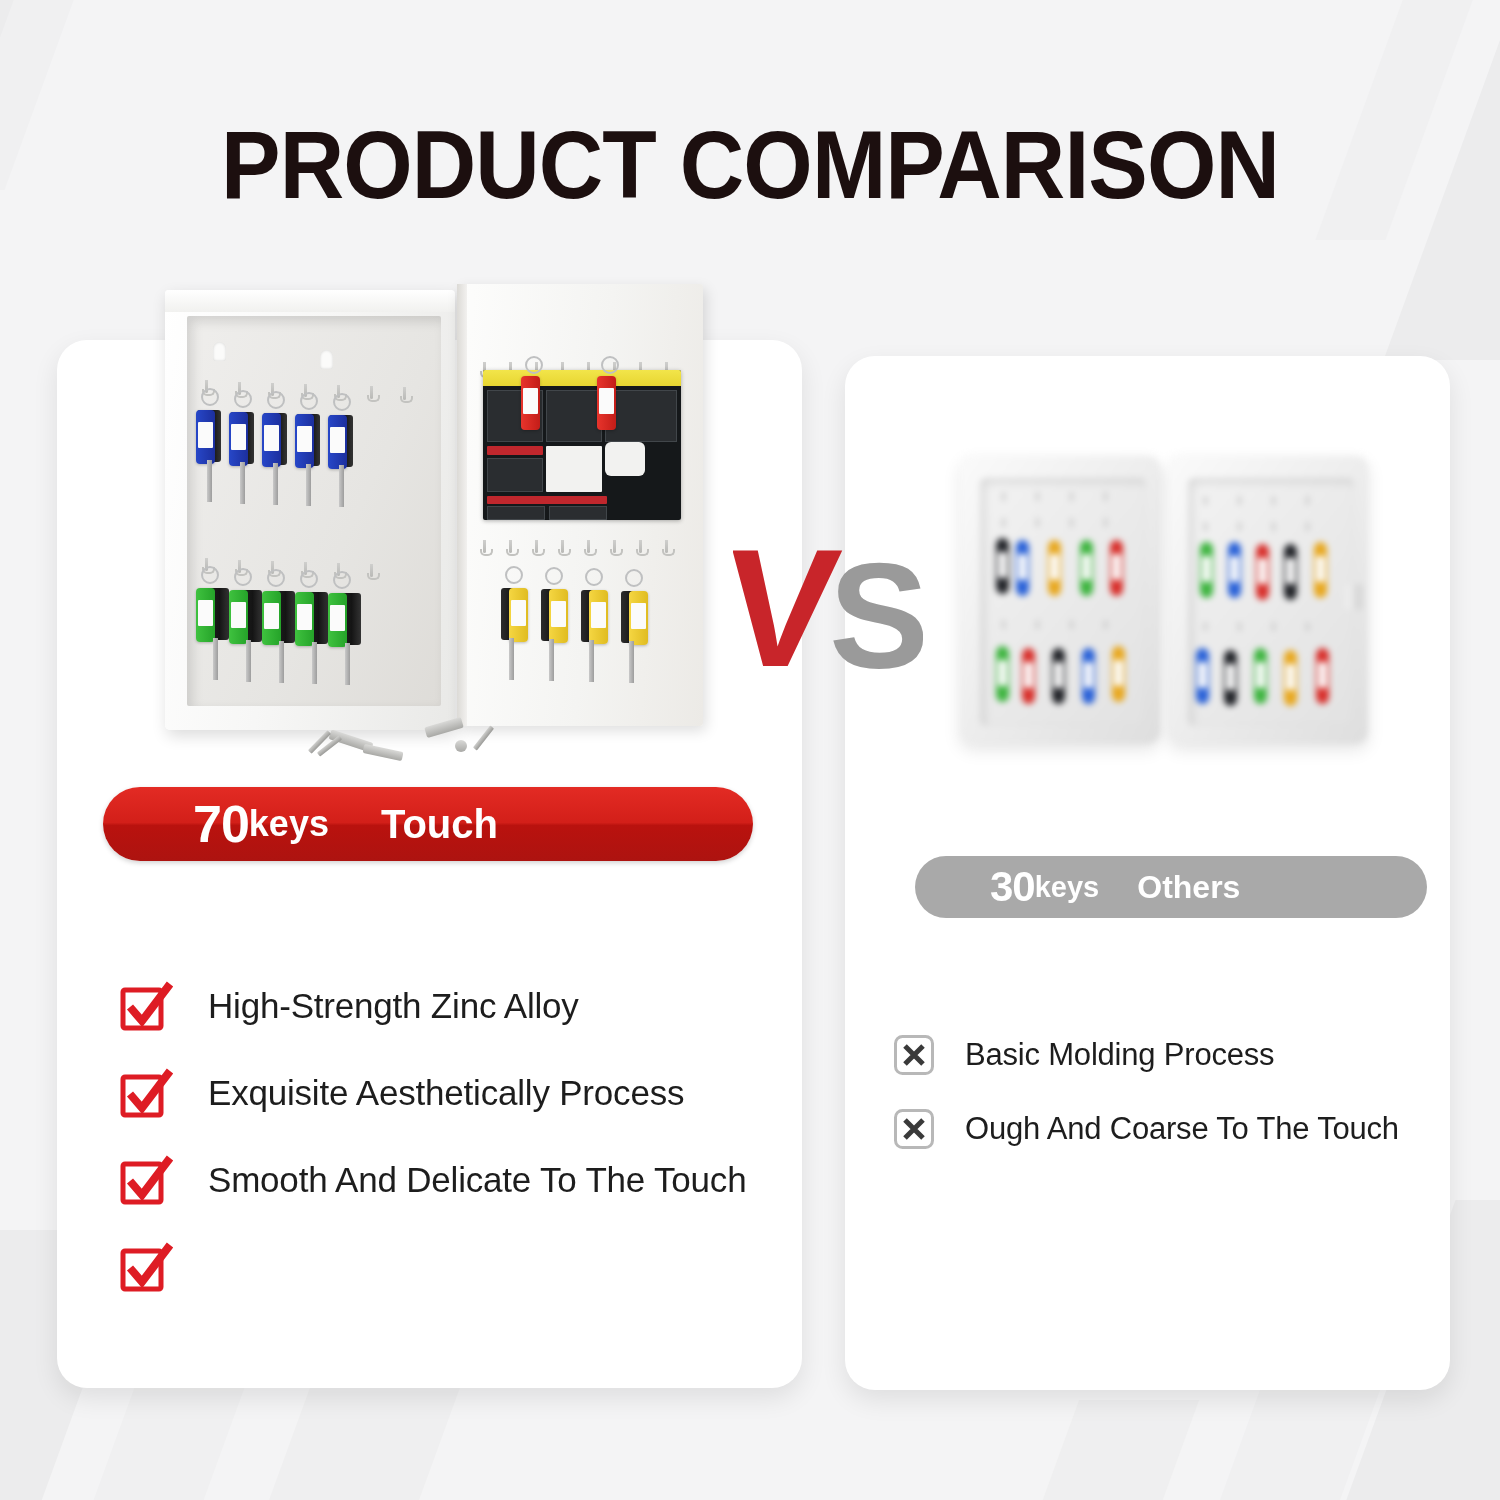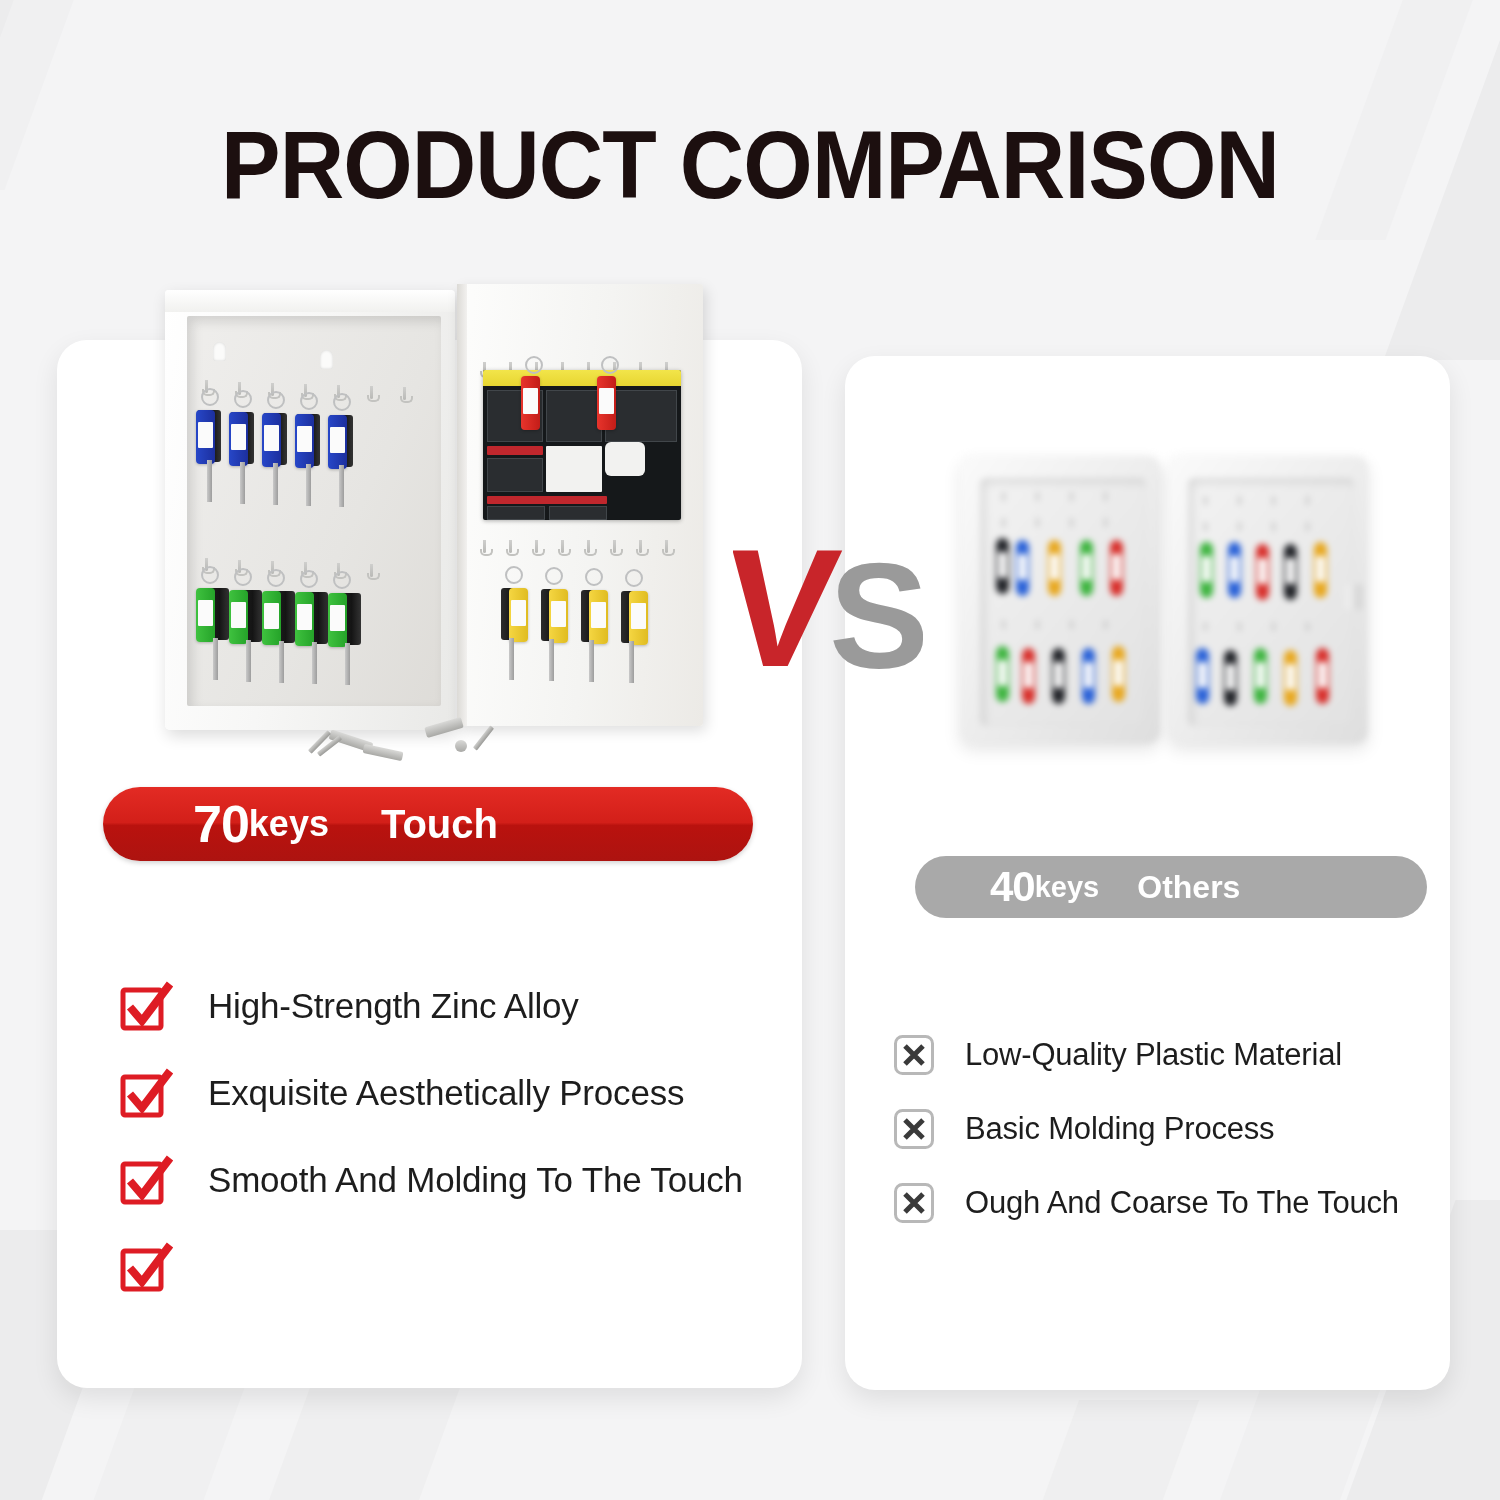--- a/index.html
+++ b/index.html
@@ -489,21 +489,21 @@
     <span class="feat-text">Exquisite Aesthetically Process</span>
   </div>
 
   <div class="feat-row">
     <span class="check-icon">
       <svg viewBox="0 0 56 56" width="56" height="56">
         <rect x="5" y="12" width="38" height="38" rx="2" fill="none" stroke="#de1c24" stroke-width="5"></rect>
         <path d="M12 29 L24 43 L52 6" fill="none" stroke="#de1c24" stroke-width="8" stroke-linecap="butt" stroke-linejoin="miter"></path>
       </svg>
     </span>
-    <span class="feat-text">Smooth And Molding To The Touch</span>
+    <span class="feat-text">Smooth And Delicate To The Touch</span>
   </div>
 
   <div class="feat-row">
     <span class="check-icon">
       <svg viewBox="0 0 56 56" width="56" height="56">
         <rect x="5" y="12" width="38" height="38" rx="2" fill="none" stroke="#de1c24" stroke-width="5"></rect>
         <path d="M12 29 L24 43 L52 6" fill="none" stroke="#de1c24" stroke-width="8" stroke-linecap="butt" stroke-linejoin="miter"></path>
       </svg>
     </span>
   </div>
@@ -608,36 +608,27 @@
     <div class="cliptag" style="left:116px; top:194px; background:#e8a820;">
         <span></span>
       </div>
     <div class="cliptag" style="left:148px; top:192px; background:#d8302c;">
         <span></span>
       </div>
   </div>
 </div>
 
 <div class="pill pill-others">
-  <span class="num">40</span>
+  <span class="num">30</span>
   <span class="unit">keys</span>
   <span class="who">Others</span>
 </div>
 
 <div class="feat-list feat-right">
 
-  <div class="feat-row">
-    <span class="x-icon">
-      <svg viewBox="0 0 42 42" width="42" height="42">
-        <rect x="2.5" y="2.5" width="37" height="37" rx="7" fill="#ffffff" stroke="#b8b8b8" stroke-width="3"></rect>
-        <path d="M12 12 L30 30 M30 12 L12 30" stroke="#3a3a3a" stroke-width="5" stroke-linecap="butt"></path>
-      </svg>
-    </span>
-    <span class="feat-text">Low-Quality Plastic Material</span>
-  </div>
 
   <div class="feat-row">
     <span class="x-icon">
       <svg viewBox="0 0 42 42" width="42" height="42">
         <rect x="2.5" y="2.5" width="37" height="37" rx="7" fill="#ffffff" stroke="#b8b8b8" stroke-width="3"></rect>
         <path d="M12 12 L30 30 M30 12 L12 30" stroke="#3a3a3a" stroke-width="5" stroke-linecap="butt"></path>
       </svg>
     </span>
     <span class="feat-text">Basic Molding Process</span>
   </div>

